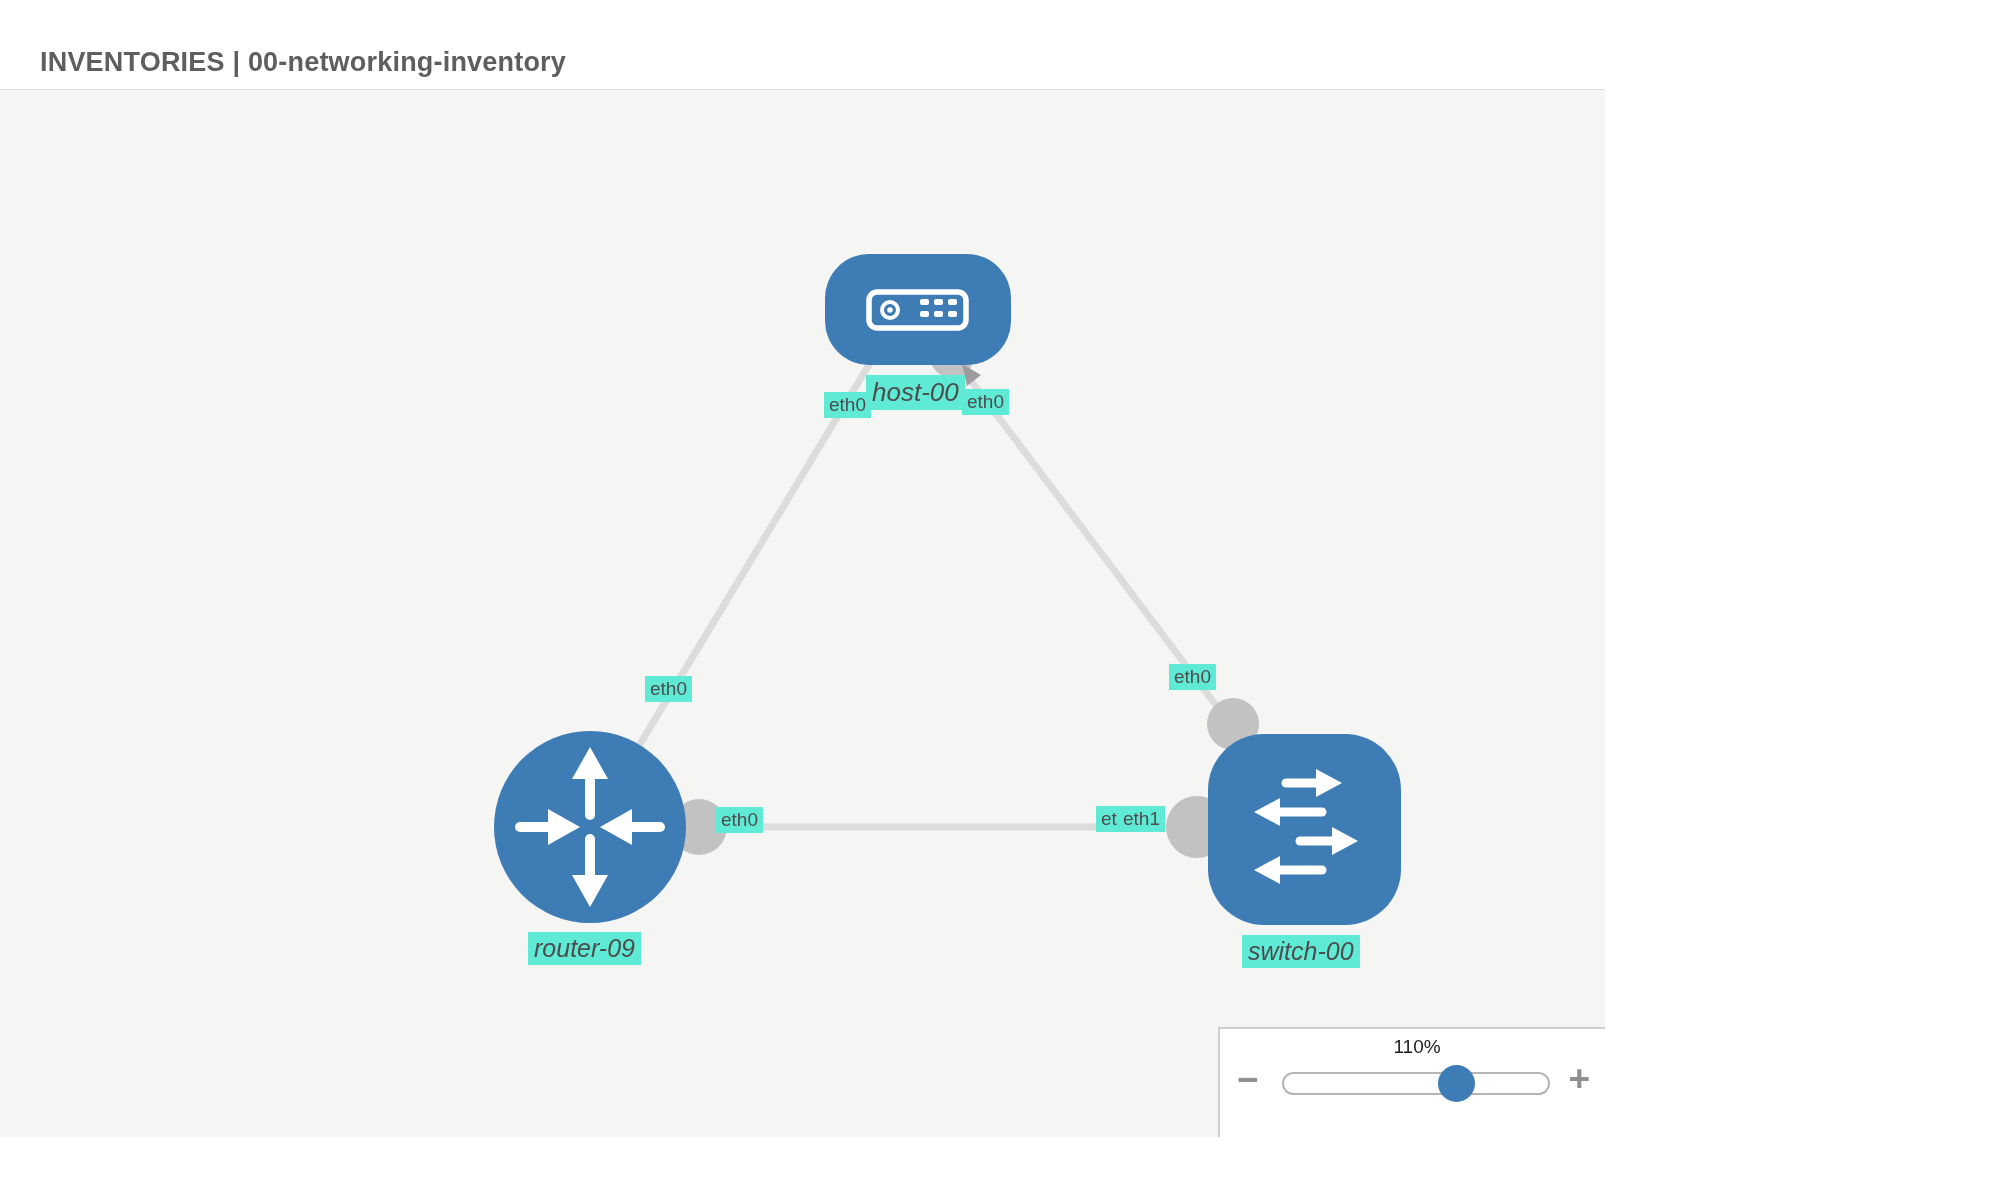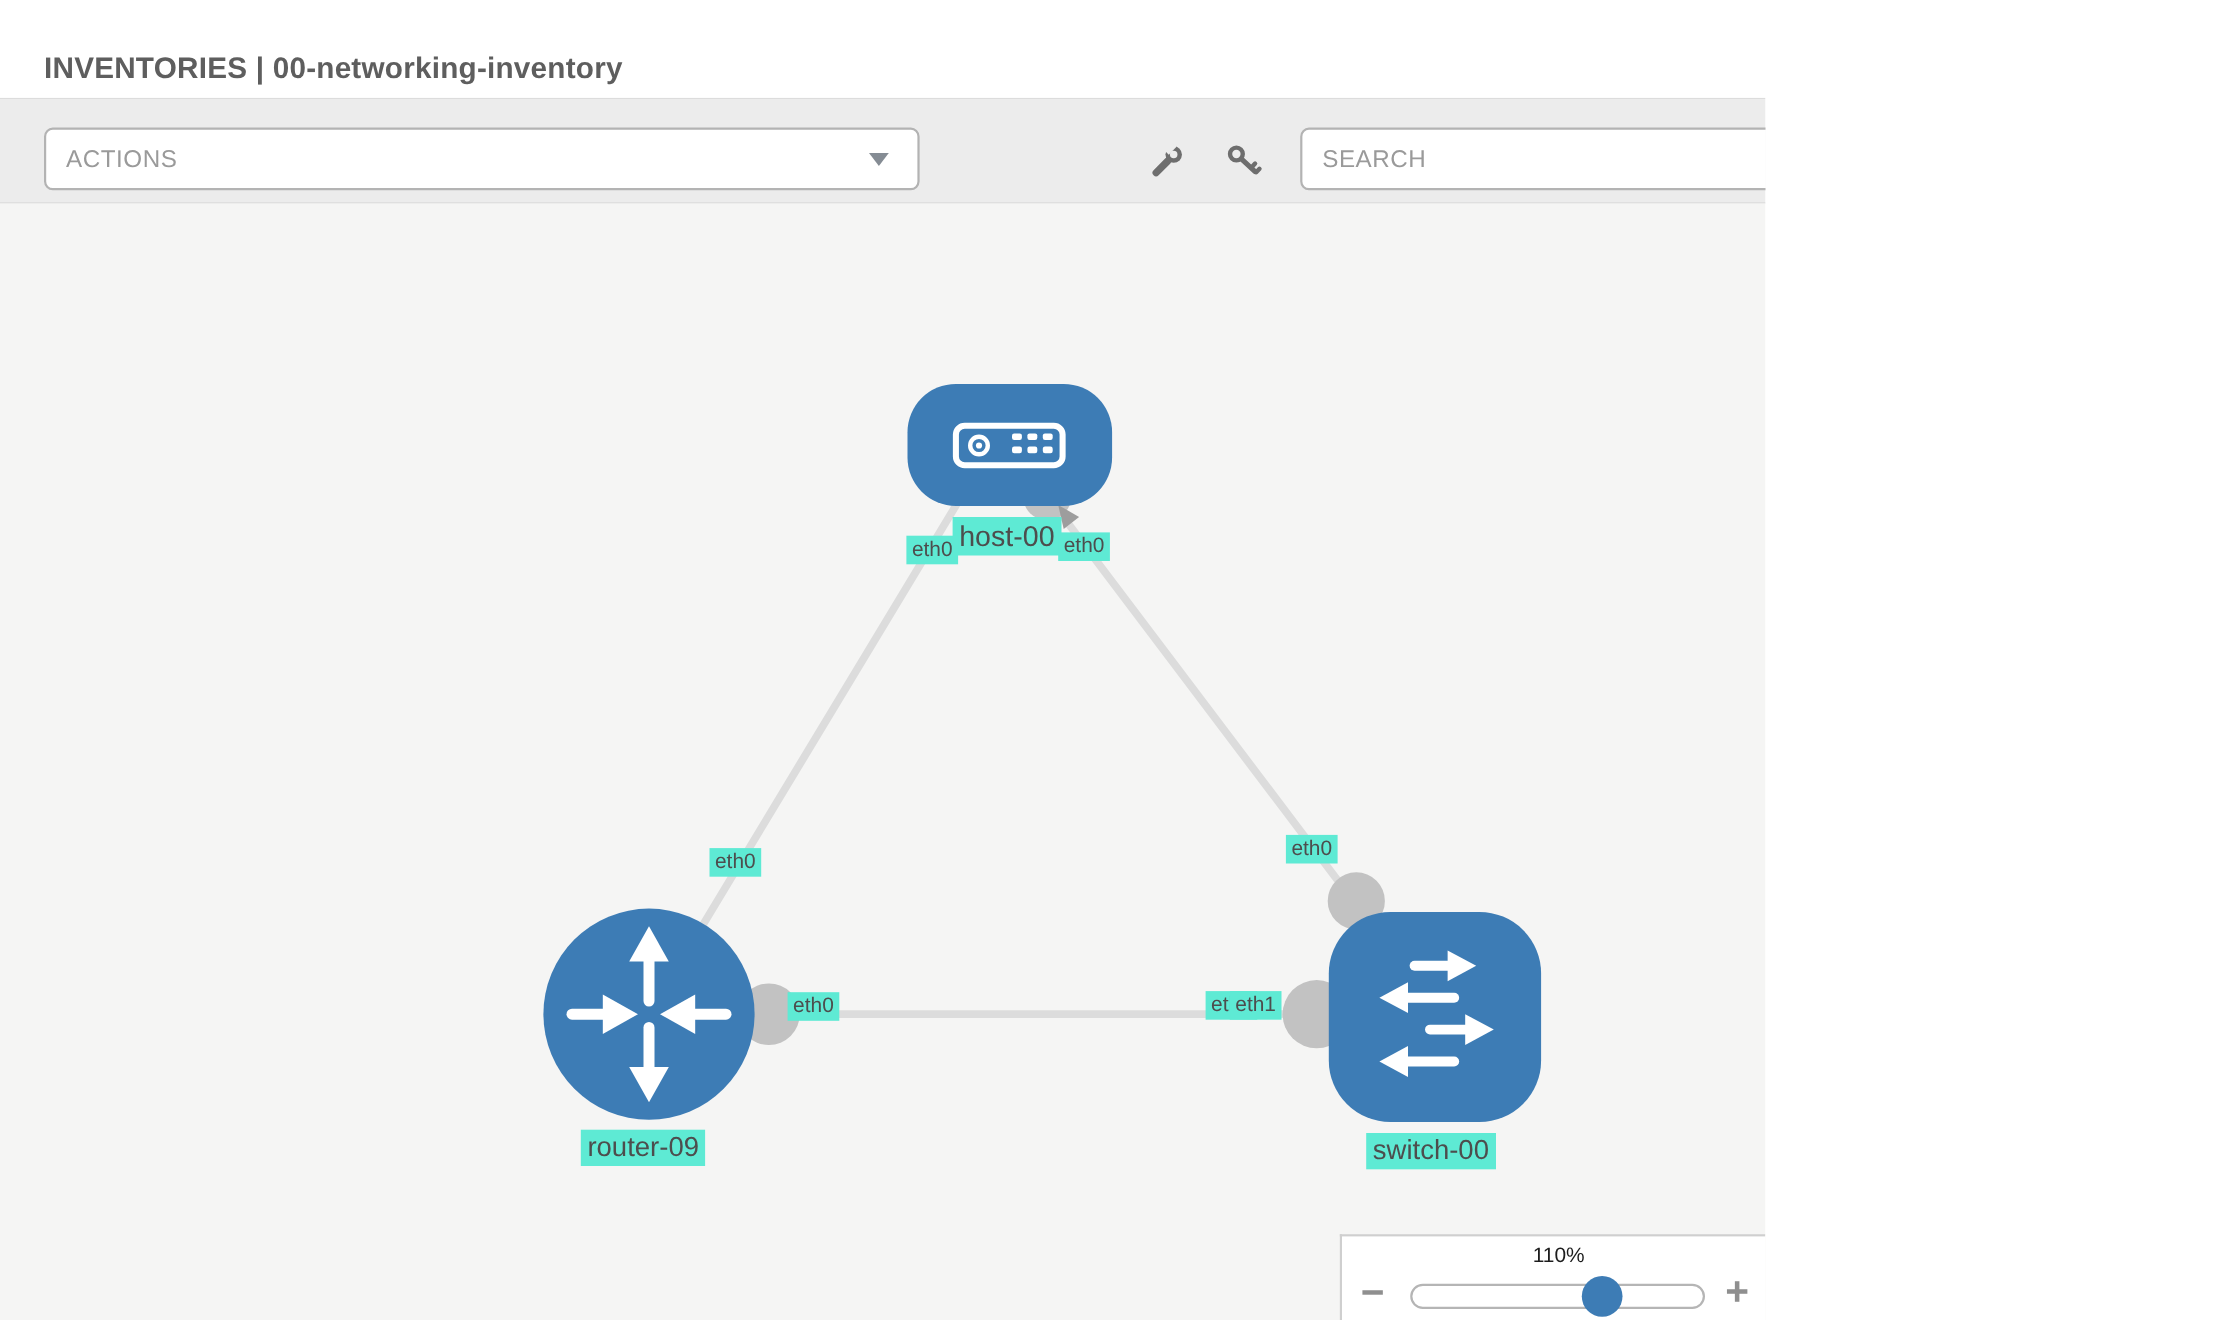--- a/index.html
+++ b/index.html
@@ -42,21 +42,21 @@
   
   .canvas { position: relative; height: 1047px; background: var(--canvas-bg); overflow: hidden; }
   .canvas svg.topo { position: absolute; left: 0; top: 0; }
   .node-fill { fill: var(--accent-blue); }
   .link-line { stroke: var(--link-gray); stroke-width: 7; stroke-linecap: round; }
   .port { fill: var(--port-gray); }
   .w-stroke { stroke: #fff; fill: none; }
   .w-fill { fill: #fff; }
 
   .nlabel { position: absolute; background: #5eead4; color: var(--label-text); white-space: nowrap; }
-  .node-name { font-size: 25px; padding: 2px 6px; }
+  .node-name { font-size: 25px; padding: 2px 6px; font-style: italic; }
   .host-name { font-size: 26px; }
   .if-label { font-size: 19px; padding: 2px 5px; }
   .overlap-wrap { position: absolute; width: 78px; height: 28px; }
   .overlap-wrap .nlabel { top: 0; }
 
   
   .zoom-panel { position: absolute; right: 0; bottom: 0; width: 387px; height: 110px; background: #fff; border-left: 2px solid var(--panel-border); border-top: 2px solid var(--panel-border); }
   .zoom-level { position: absolute; left: 62px; top: 7px; width: 270px; text-align: center; font-size: 19px; color: var(--zoom-text); }
   .zoom-track { position: absolute; left: 62px; top: 43px; width: 268px; height: 23px; background: #fff; border: 2px solid #b5b5b5; border-radius: 13px; cursor: pointer; }
   .zoom-thumb { position: absolute; left: 154px; top: -9px; width: 37px; height: 37px; border-radius: 50%; background: var(--accent-blue); cursor: grab; }
@@ -69,45 +69,20 @@
 
 <div class="app">
 
   <div class="hdr">
     <div class="hdr-title">INVENTORIES | 00-networking-inventory</div>
     <div class="close-btn">
       <span>✕</span>
     </div>
   </div>
 
-  <div class="toolbar">
-    <div class="ctrl actions-ctrl">
-      <span class="ctrl-label">ACTIONS</span>
-      <span class="caret"></span>
-    </div>
-
-    <svg class="tool-icon wrench" width="34" height="34" viewBox="0 0 34 34">
-      <circle cx="23" cy="10.5" r="7.5" fill="var(--icon-gray)"></circle>
-      <circle cx="23" cy="10.5" r="3.4" fill="var(--toolbar-bg)"></circle>
-      <rect x="13.5" y="-1.5" width="10" height="10" fill="var(--toolbar-bg)" transform="rotate(-45 18.5 3.5)"></rect>
-      <line x1="7" y1="27" x2="17.5" y2="16.5" stroke="var(--icon-gray)" stroke-width="6.5" stroke-linecap="round"></line>
-    </svg>
-
-    <svg class="tool-icon key" width="34" height="34" viewBox="0 0 34 34">
-      <circle cx="10" cy="10" r="5.8" fill="none" stroke="var(--icon-gray)" stroke-width="4"></circle>
-      <line x1="14.5" y1="14.5" x2="27" y2="26" stroke="var(--icon-gray)" stroke-width="4.6" stroke-linecap="round"></line>
-      <line x1="23.5" y1="22.5" x2="27" y2="18.7" stroke="var(--icon-gray)" stroke-width="4" stroke-linecap="round"></line>
-      <line x1="28" y1="26.6" x2="31" y2="23.4" stroke="var(--icon-gray)" stroke-width="4" stroke-linecap="round"></line>
-    </svg>
-
-    <div class="ctrl search-ctrl">
-      <span class="ctrl-label">SEARCH</span>
-      <span class="caret"></span>
-    </div>
-  </div>
 
   <div class="canvas">
     <svg class="topo" width="2014" height="1047" viewBox="0 153 2014 1047">
 
       <line class="link-line" x1="876" y1="416" x2="590" y2="890"></line>
       <line class="link-line" x1="950" y1="416" x2="1240" y2="800"></line>
       <line class="link-line" x1="590" y1="890" x2="1304" y2="890"></line>
 
       <circle class="port" cx="952" cy="419" r="22"></circle>
       <circle class="port" cx="699" cy="890" r="28"></circle>

